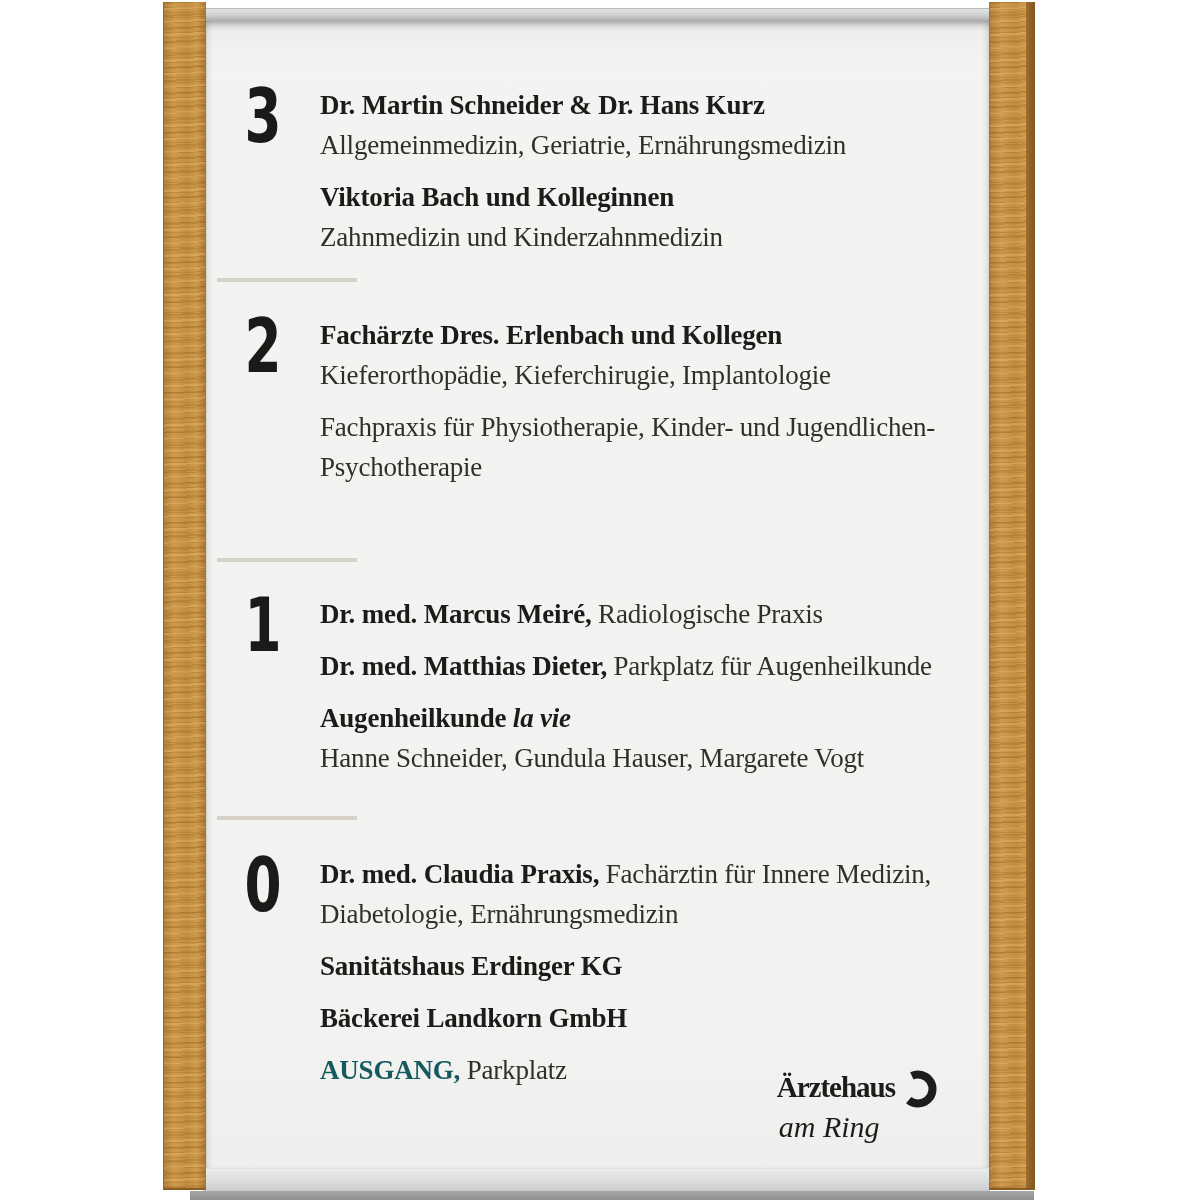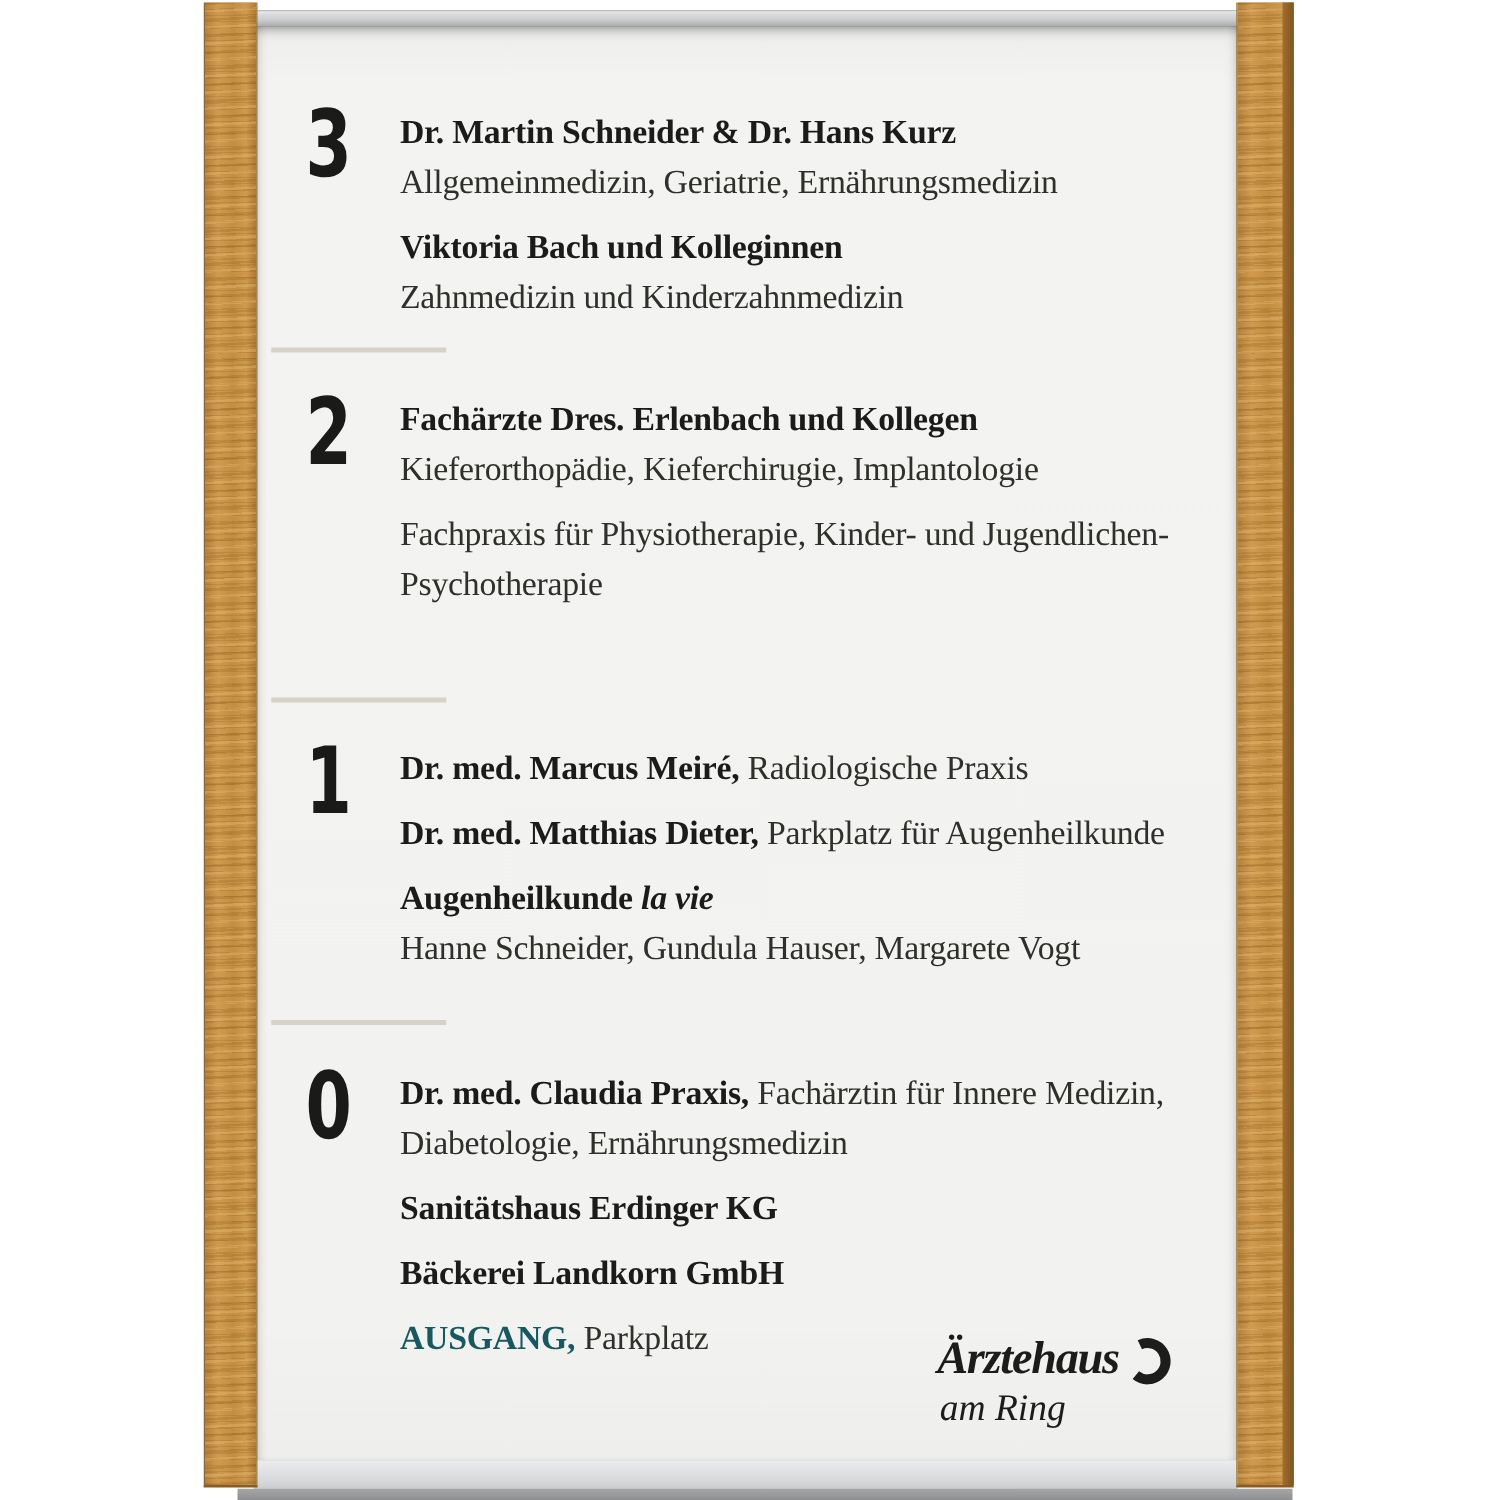--- a/index.html
+++ b/index.html
@@ -67,23 +67,22 @@
   .name { font-weight:bold; color:#1b1b19; }
   .italic { font-style:italic; }
   .accent { color:#165a60; }
 
   .divider { position:absolute; left:13px; width:140px; height:4px; background:#d7d2c7; }
 
   
   .logo { position:absolute; right:51px; top:1049px; color:#1c1c1a; }
   .logo-row { display:flex; align-items:flex-start; }
   .logo-name {
-    font-weight:bold; font-size:37px; line-height:34px; letter-spacing:-1px;
+    font-weight:bold; font-size:29px; line-height:34px; letter-spacing:-1px;
     white-space:nowrap;
-    font-style:italic;
   }
   .logo-arc { width:40px; height:44px; margin:-2px 0 0 4px; flex:0 0 auto; }
   .logo-sub { font-style:italic; font-size:30px; line-height:30px; padding-left:2px; }
 </style>
 </head>
 <body>
 
 <div class="scene">
 
   <div class="rail-top"></div>

